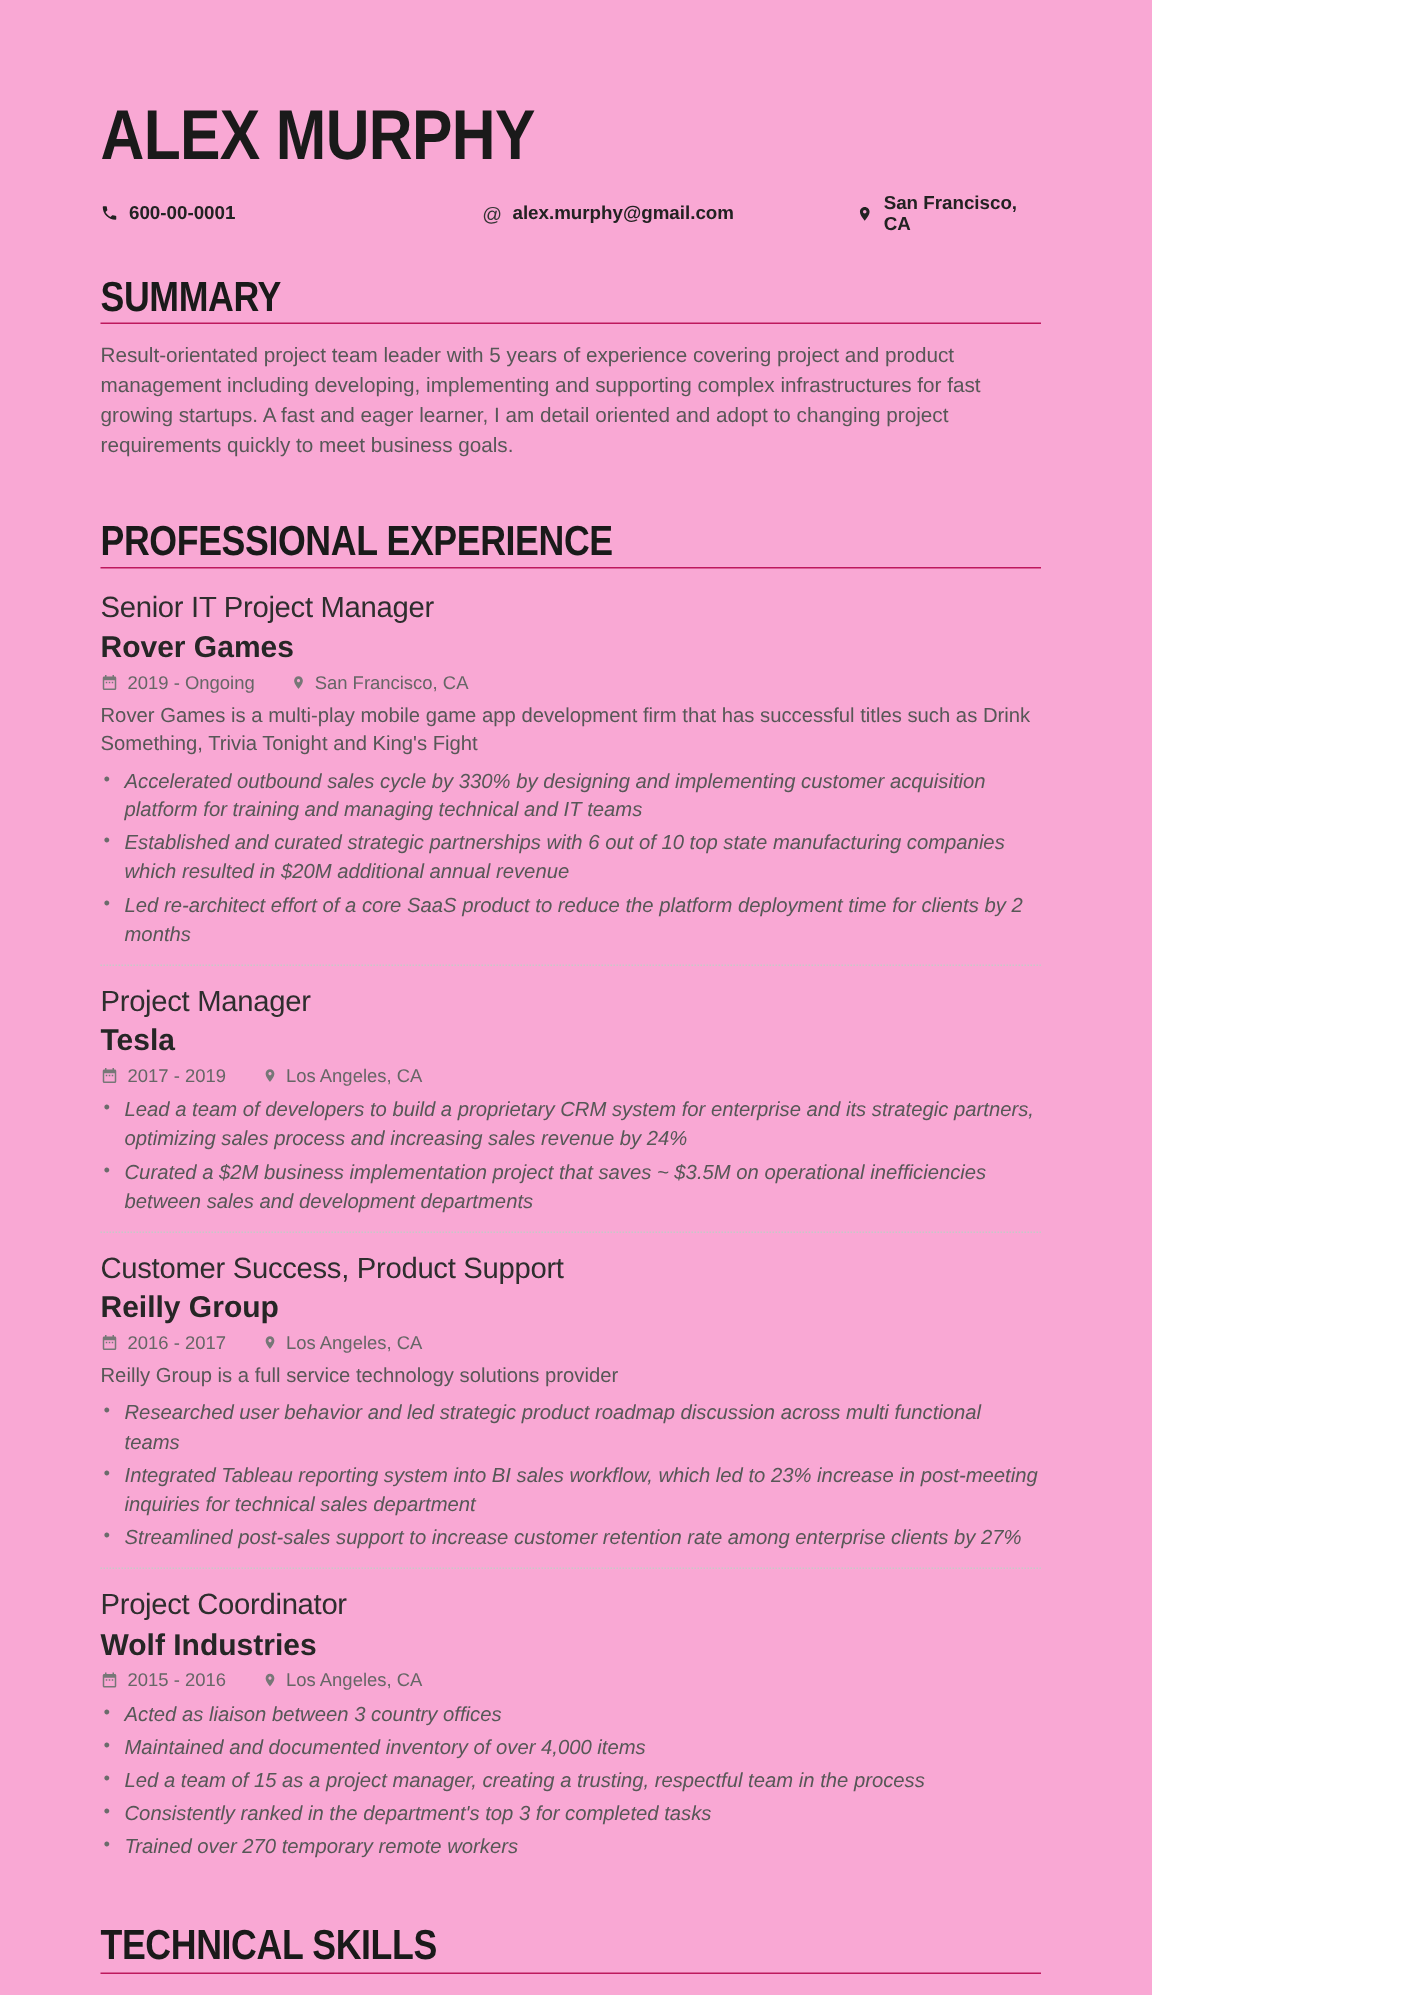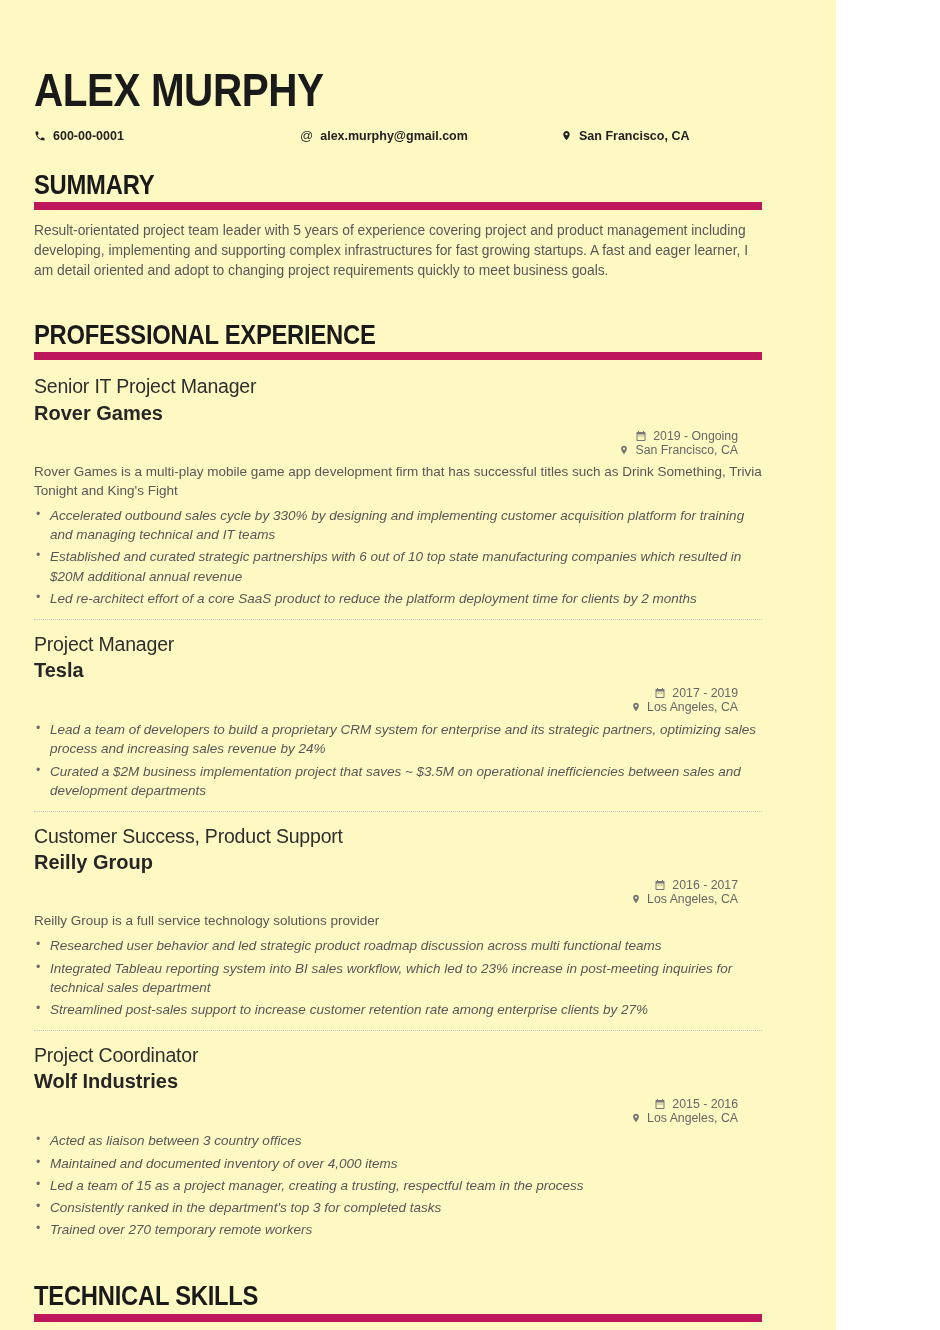--- a/index.html
+++ b/index.html
@@ -4,23 +4,23 @@
 <style>
   * { margin: 0; padding: 0; box-sizing: border-box; }
   html, body { background: #ffffff; }
   body {
     width: 940px; height: 1330px;
     font-family: "Liberation Sans", sans-serif;
     color: #575757;
     overflow: hidden;
   }
   .page {
-    width: 836px; height: 1330px;
-    background: #fef9c3;
-    padding: 66px 74px 0 34px;
+    width: 768px; height: 1330px;
+    background: #f9a8d4;
+    padding: 66px 74px 0 67px;
   }
 
   
   .name {
     display: inline-block;
     font-size: 47px;
     font-weight: 700;
     color: #1a1a1a;
     line-height: 1.0;
     letter-spacing: -0.5px;
@@ -42,21 +42,21 @@
     color: #222222;
   }
   .contact-item .ic { margin-right: 7px; display: inline-flex; }
   .contact-phone { width: 266px; }
   .contact-email { width: 261px; }
   .at-glyph { font-size: 13px; font-weight: 400; color: #333; margin-right: 7px; }
 
   
   .section { margin-top: 27px; }
   .section-head {
-    border-bottom: 8px solid #be185d;
+    border-bottom: 1px solid #be185d;
     padding-bottom: 3px;
     line-height: 1.05;
   }
   .section-title {
     display: inline-block;
     font-size: 28px;
     font-weight: 700;
     color: #1a1a1a;
     letter-spacing: -0.3px;
     transform: scaleX(0.85);
@@ -84,21 +84,21 @@
     color: #2e2e2e;
     letter-spacing: -0.2px;
     line-height: 1.25;
   }
   .job-company {
     font-size: 20px;
     font-weight: 700;
     color: #262626;
     margin-top: 3px;
   }
-  .meta-row { display: flex; align-items: flex-end; margin-top: 4px; flex-direction: column; }
+  .meta-row { display: flex; align-items: center; margin-top: 4px; }
   .meta-item {
     display: flex; align-items: center;
     font-size: 12.3px;
     color: #666666;
     margin-right: 24px;
   }
   .meta-item .ic { margin-right: 6px; display: inline-flex; }
   .job-desc {
     margin-top: 5px;
     font-size: 13.5px;

